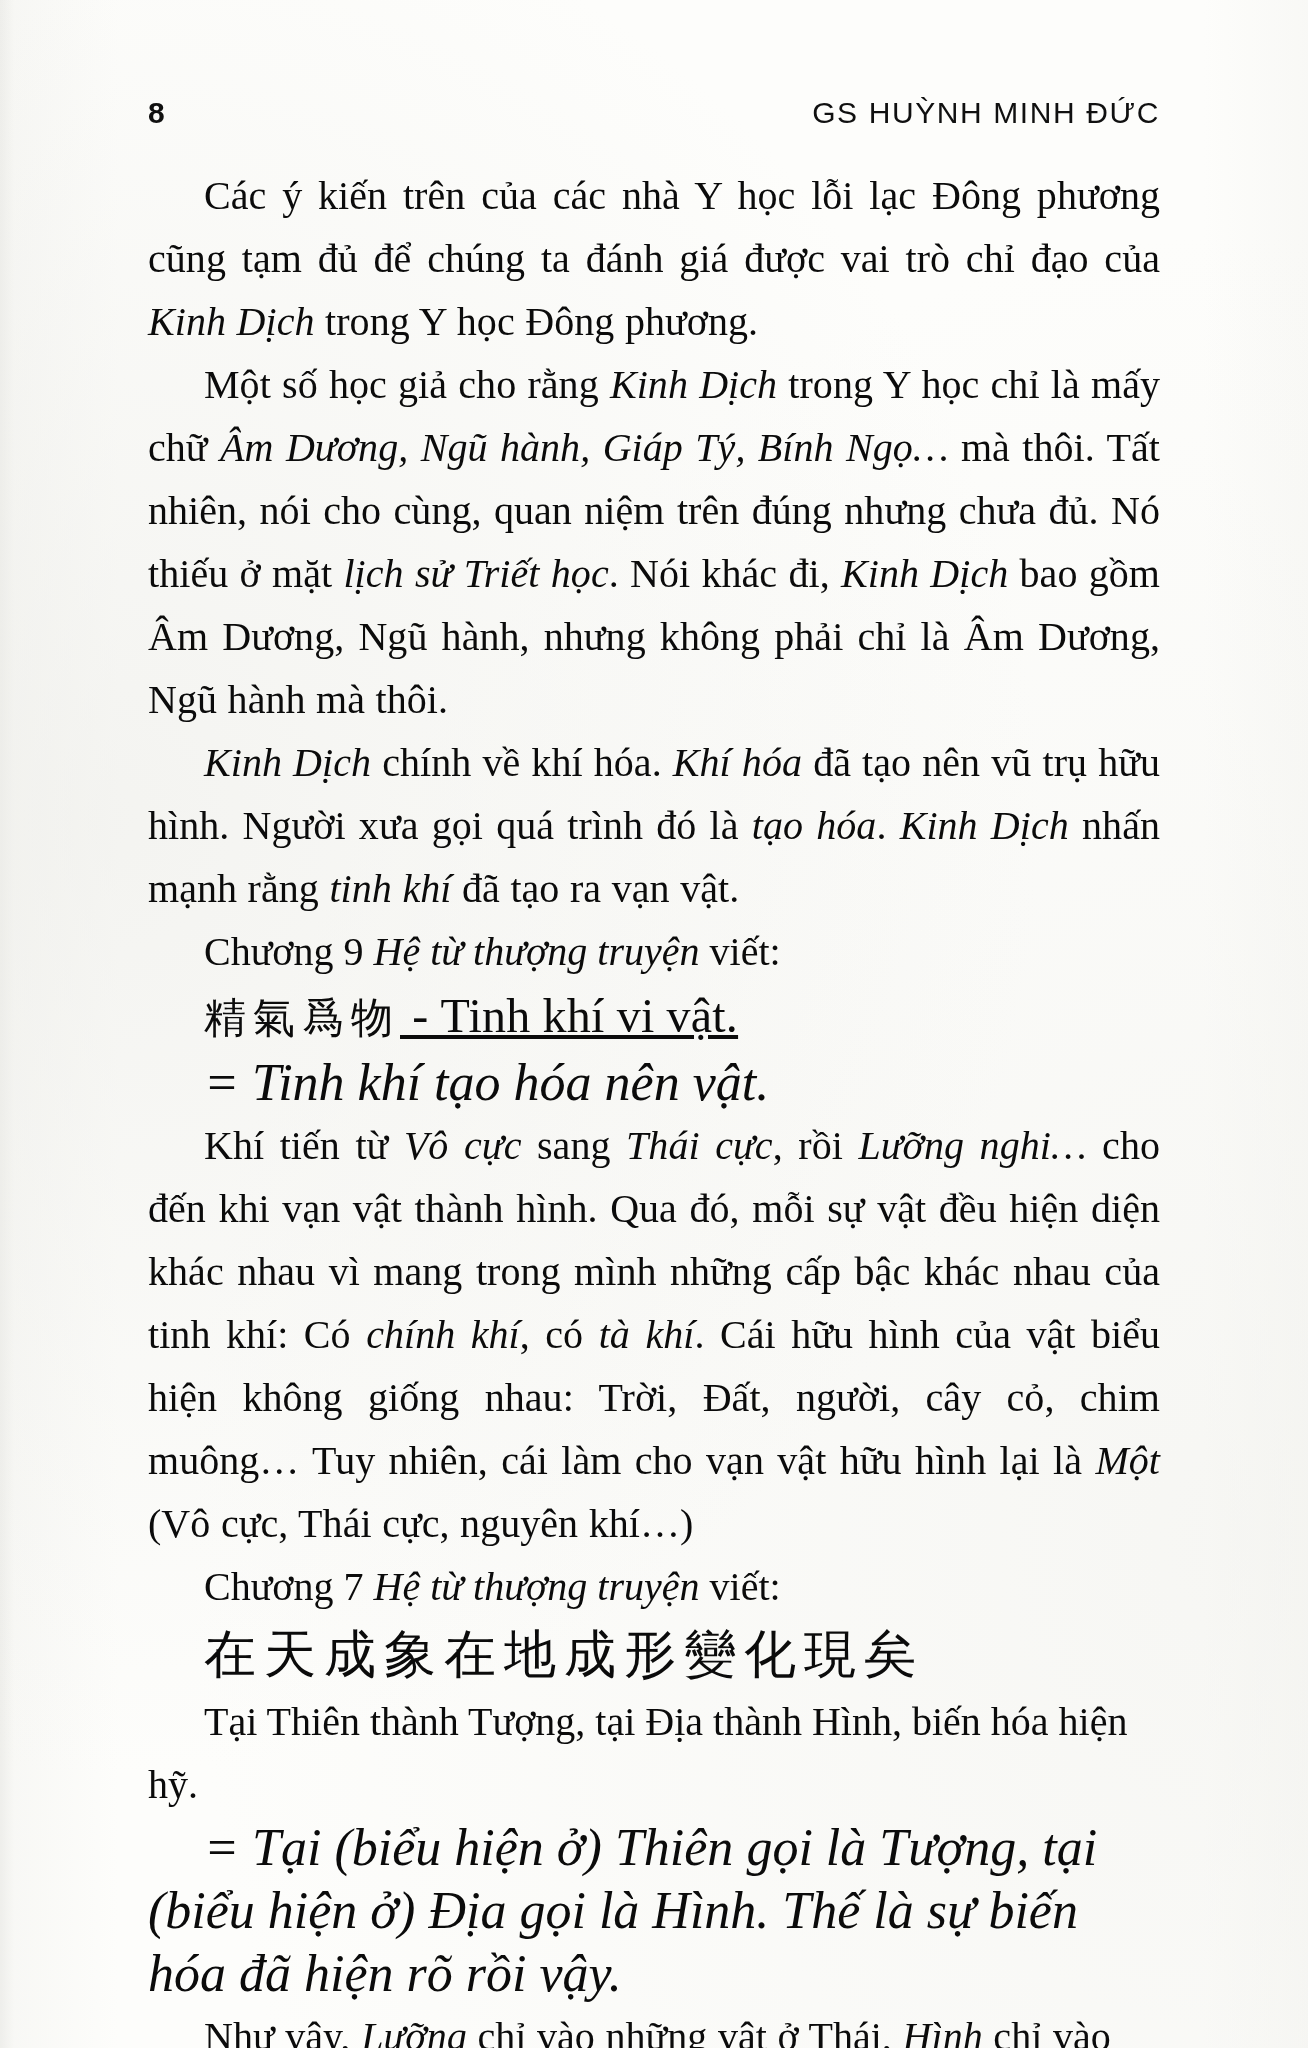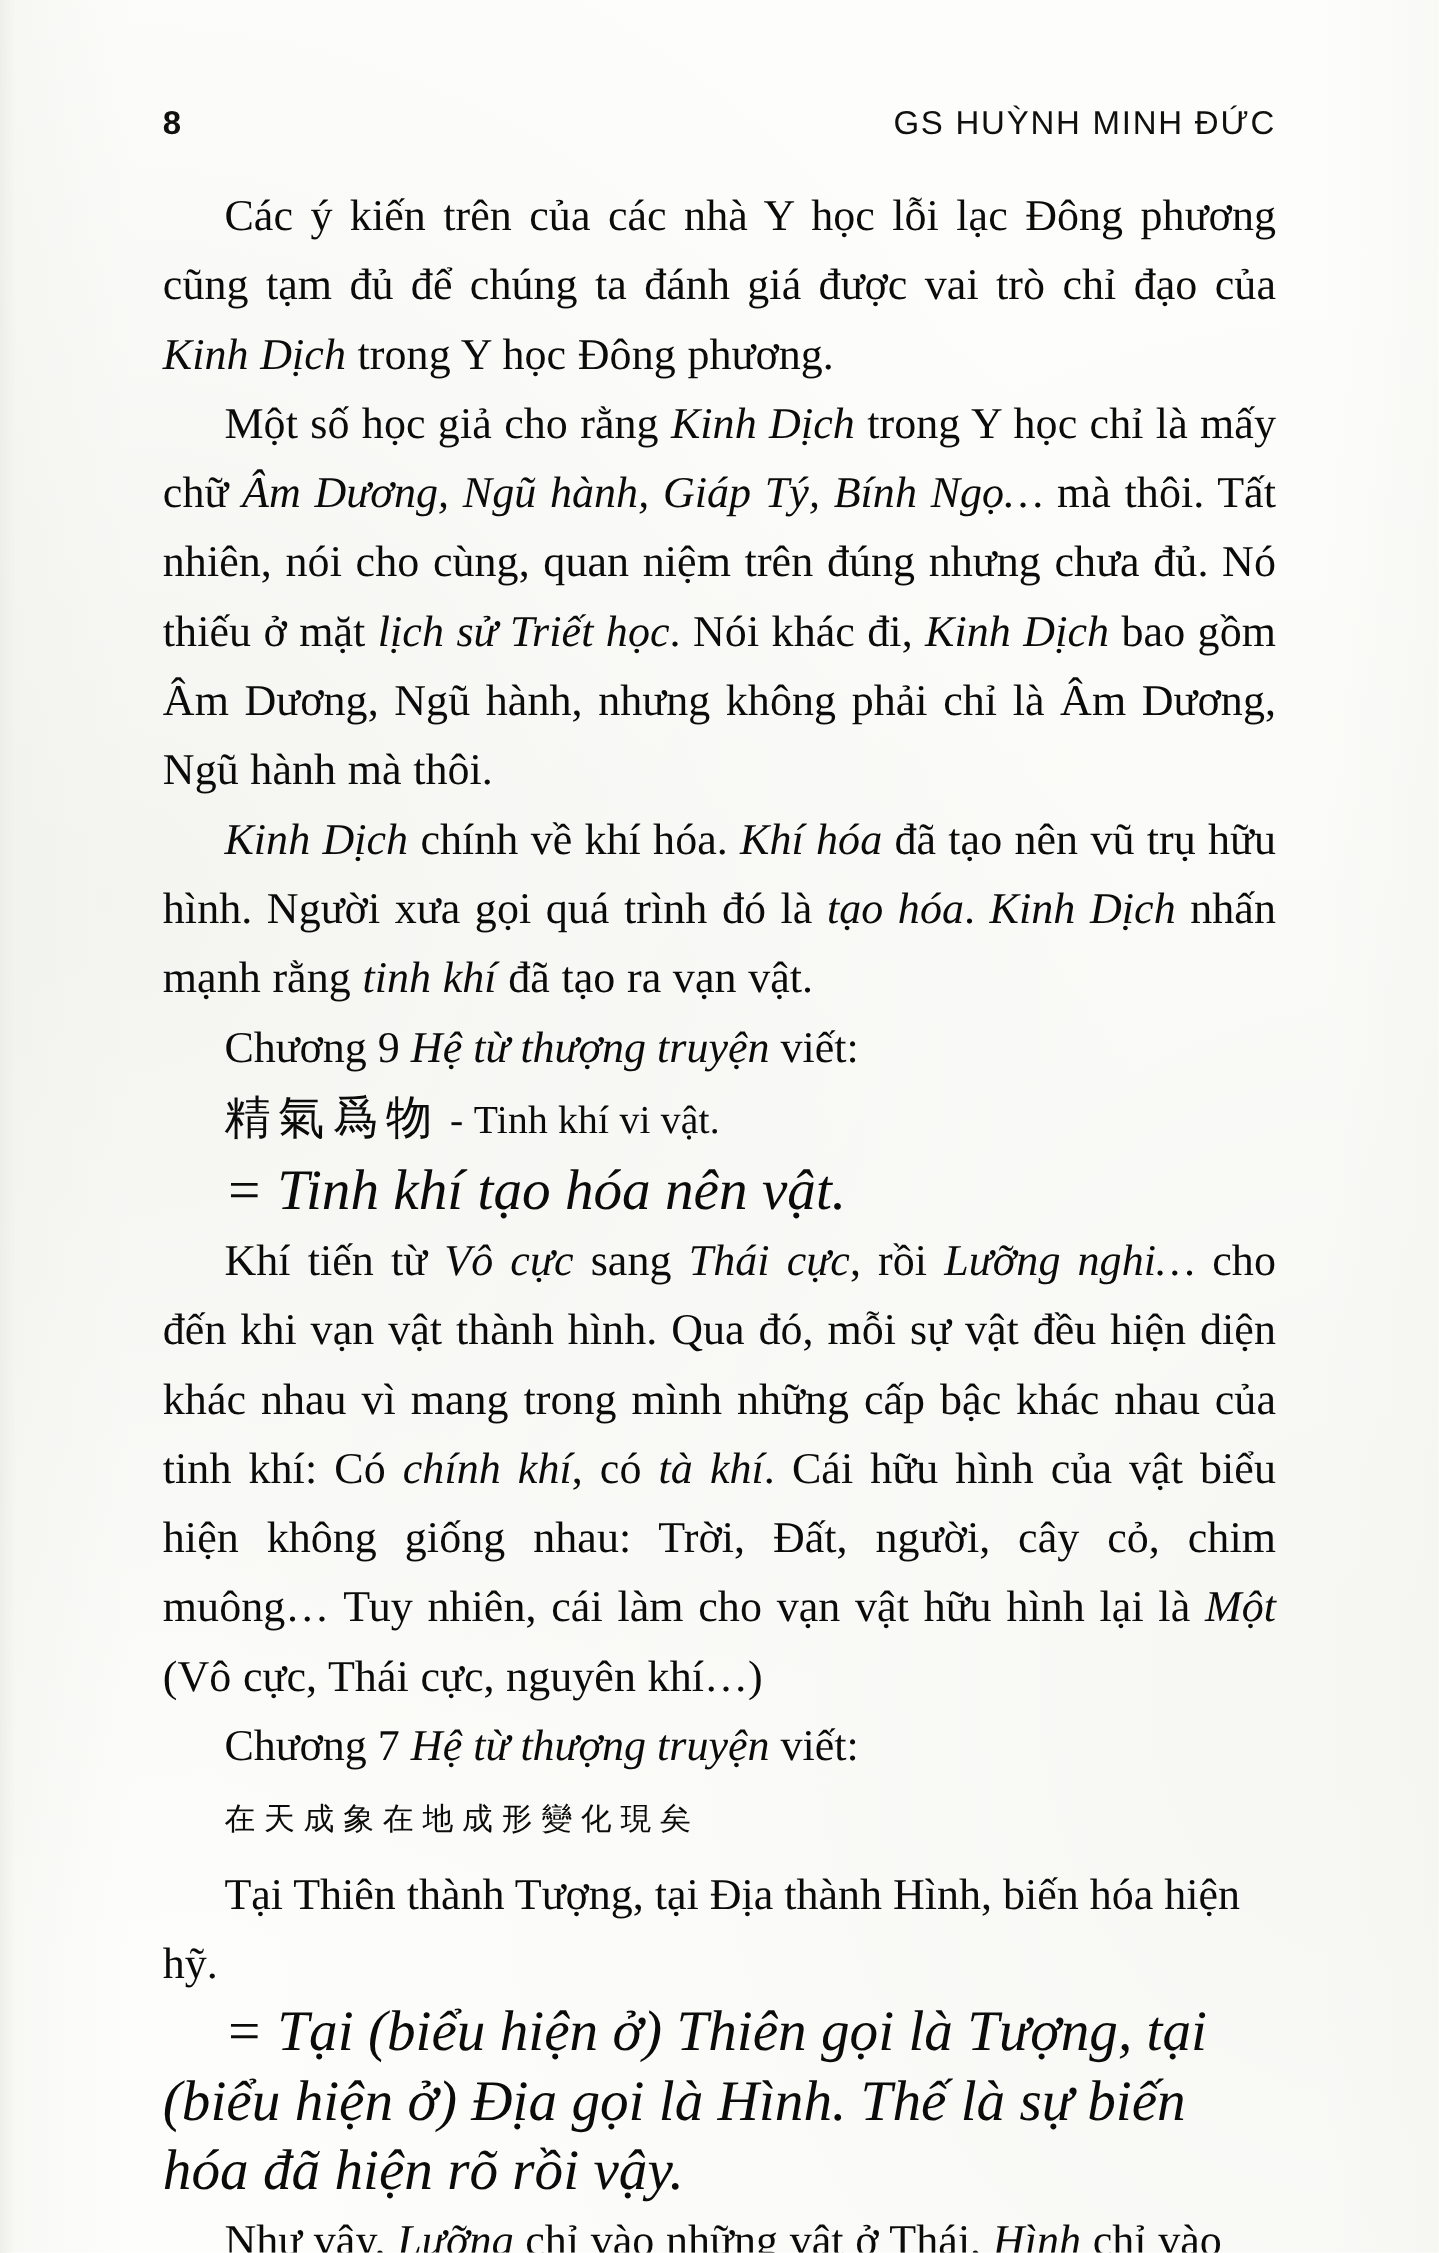--- a/index.html
+++ b/index.html
@@ -110,26 +110,27 @@
     font-weight: 500;
     letter-spacing: 4px;
   }
   p.han .han-glyphs {
     letter-spacing: 7px;
     font-size: 42px;
   }
   p.han .roman {
     font-family: "Liberation Serif", "DejaVu Serif", serif;
     letter-spacing: 0.2px;
-    font-size: 36px;
+    font-size: 48px;
+    text-decoration: underline;
   }
   p.han-only {
     margin: 0;
     text-indent: 56px;
-    font-size: 28px;
+    font-size: 52px;
     line-height: 72px;
     font-family: "DejaVu Sans", "Liberation Sans", sans-serif;
     letter-spacing: 8px;
     font-weight: 500;
   }
   p.plainline {
     margin: 0;
     font-size: 40px;
     line-height: 63px;
     text-indent: 56px;

